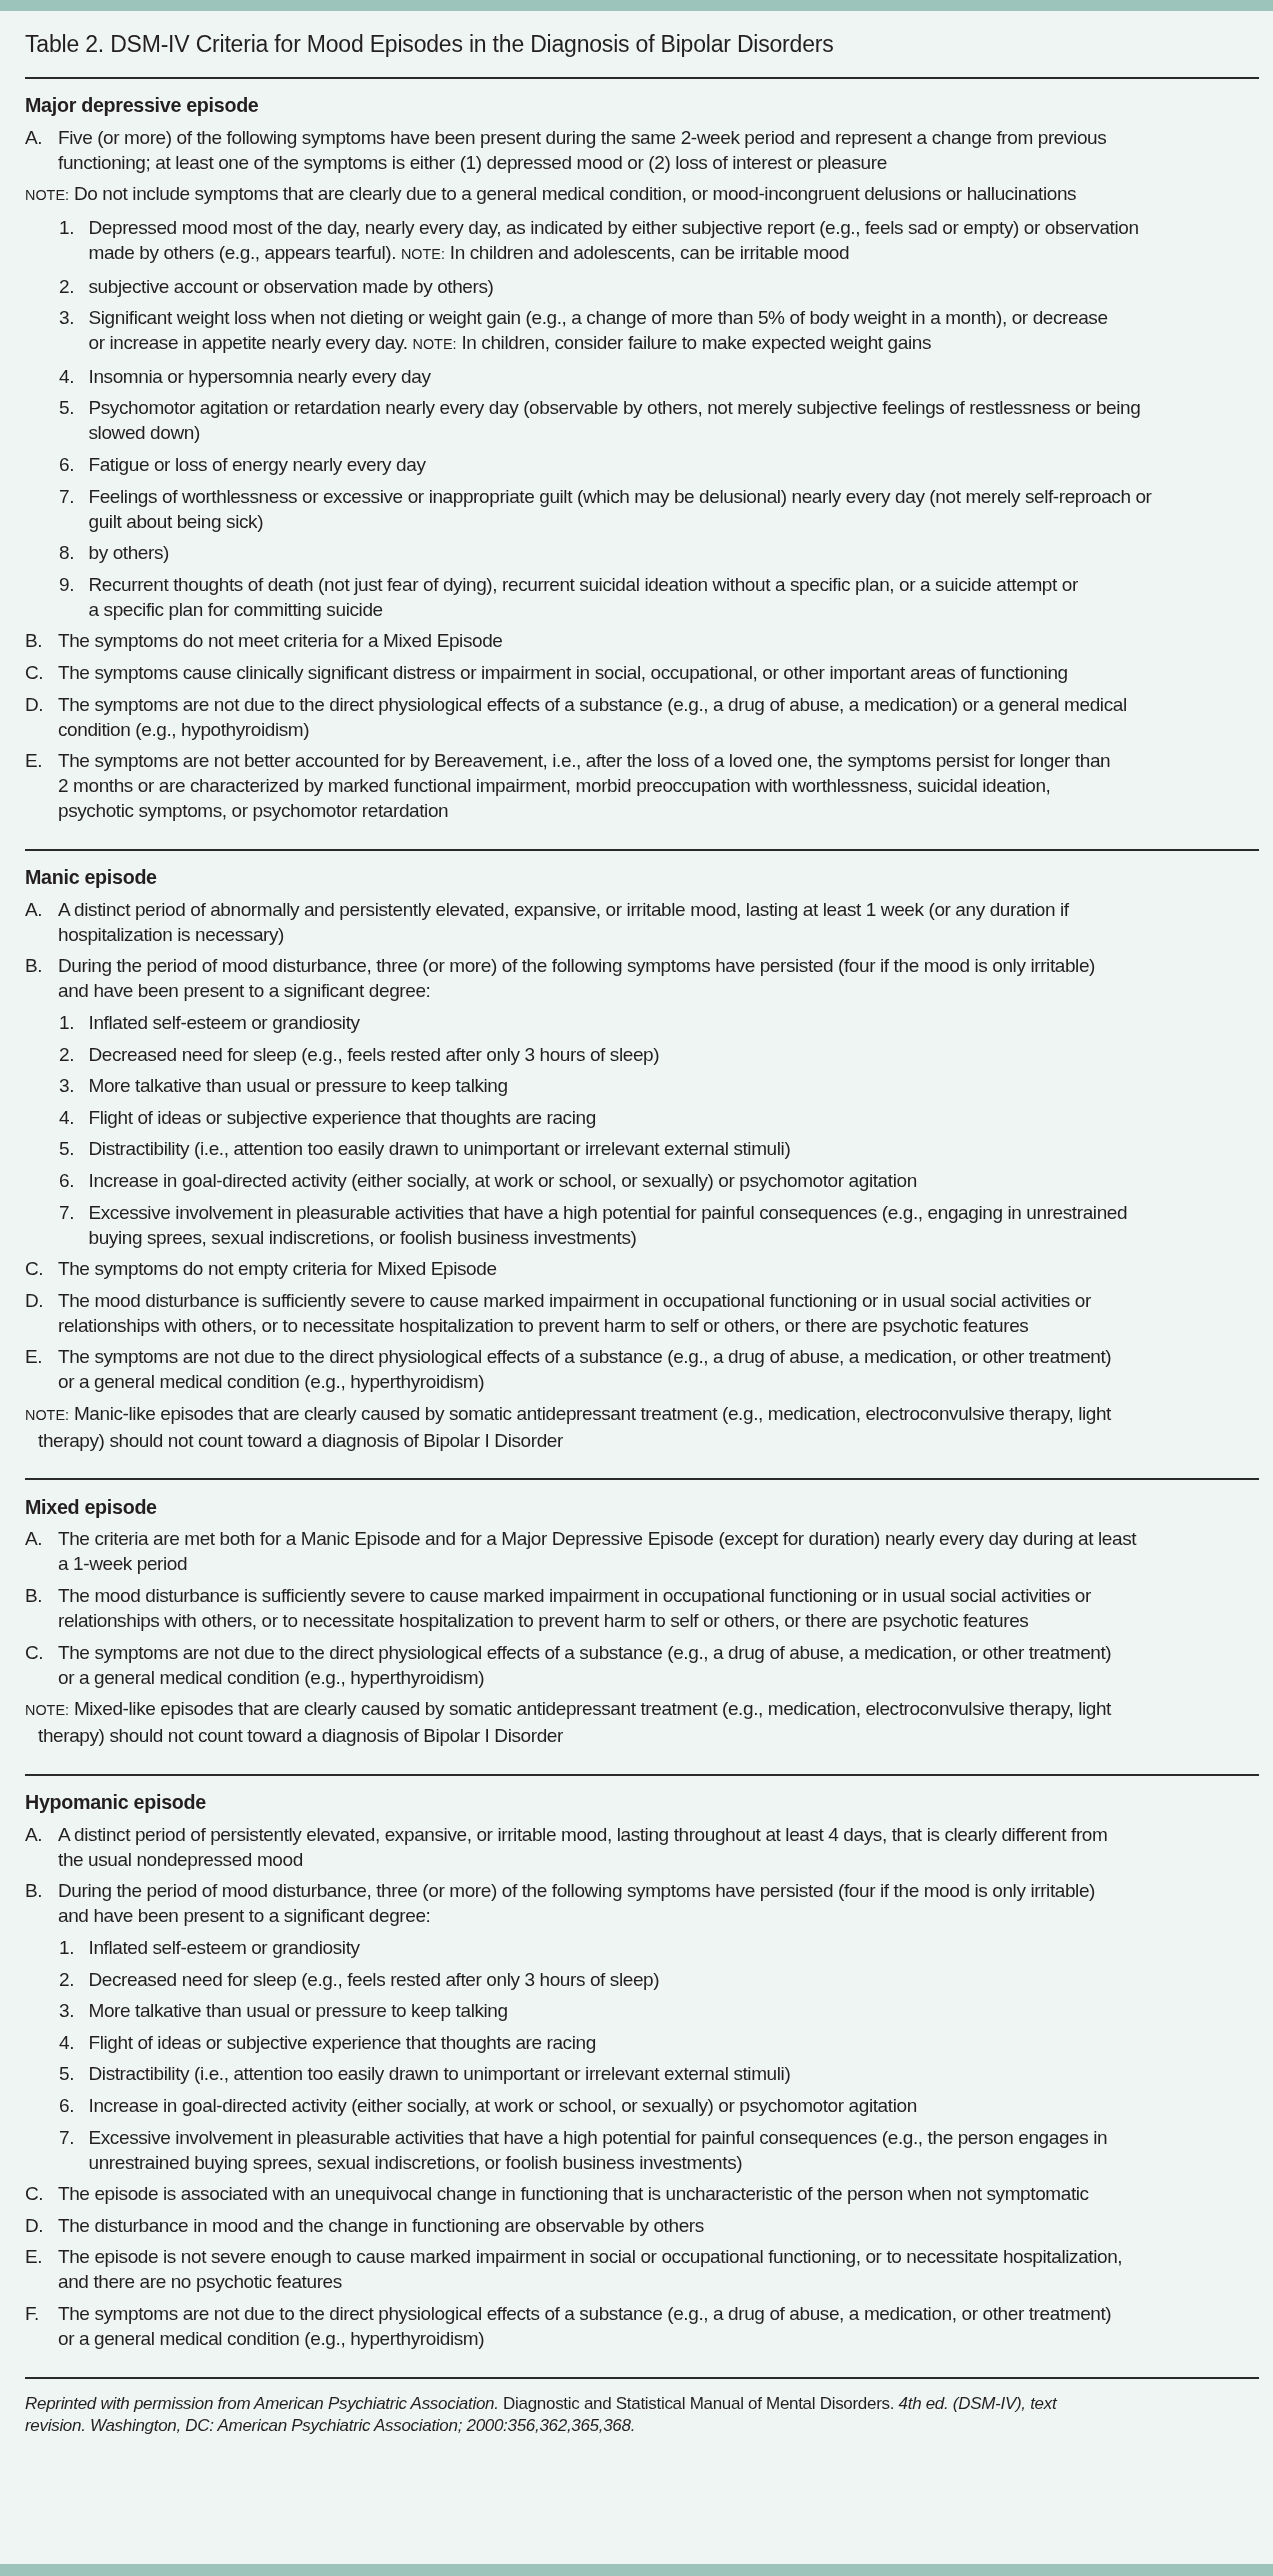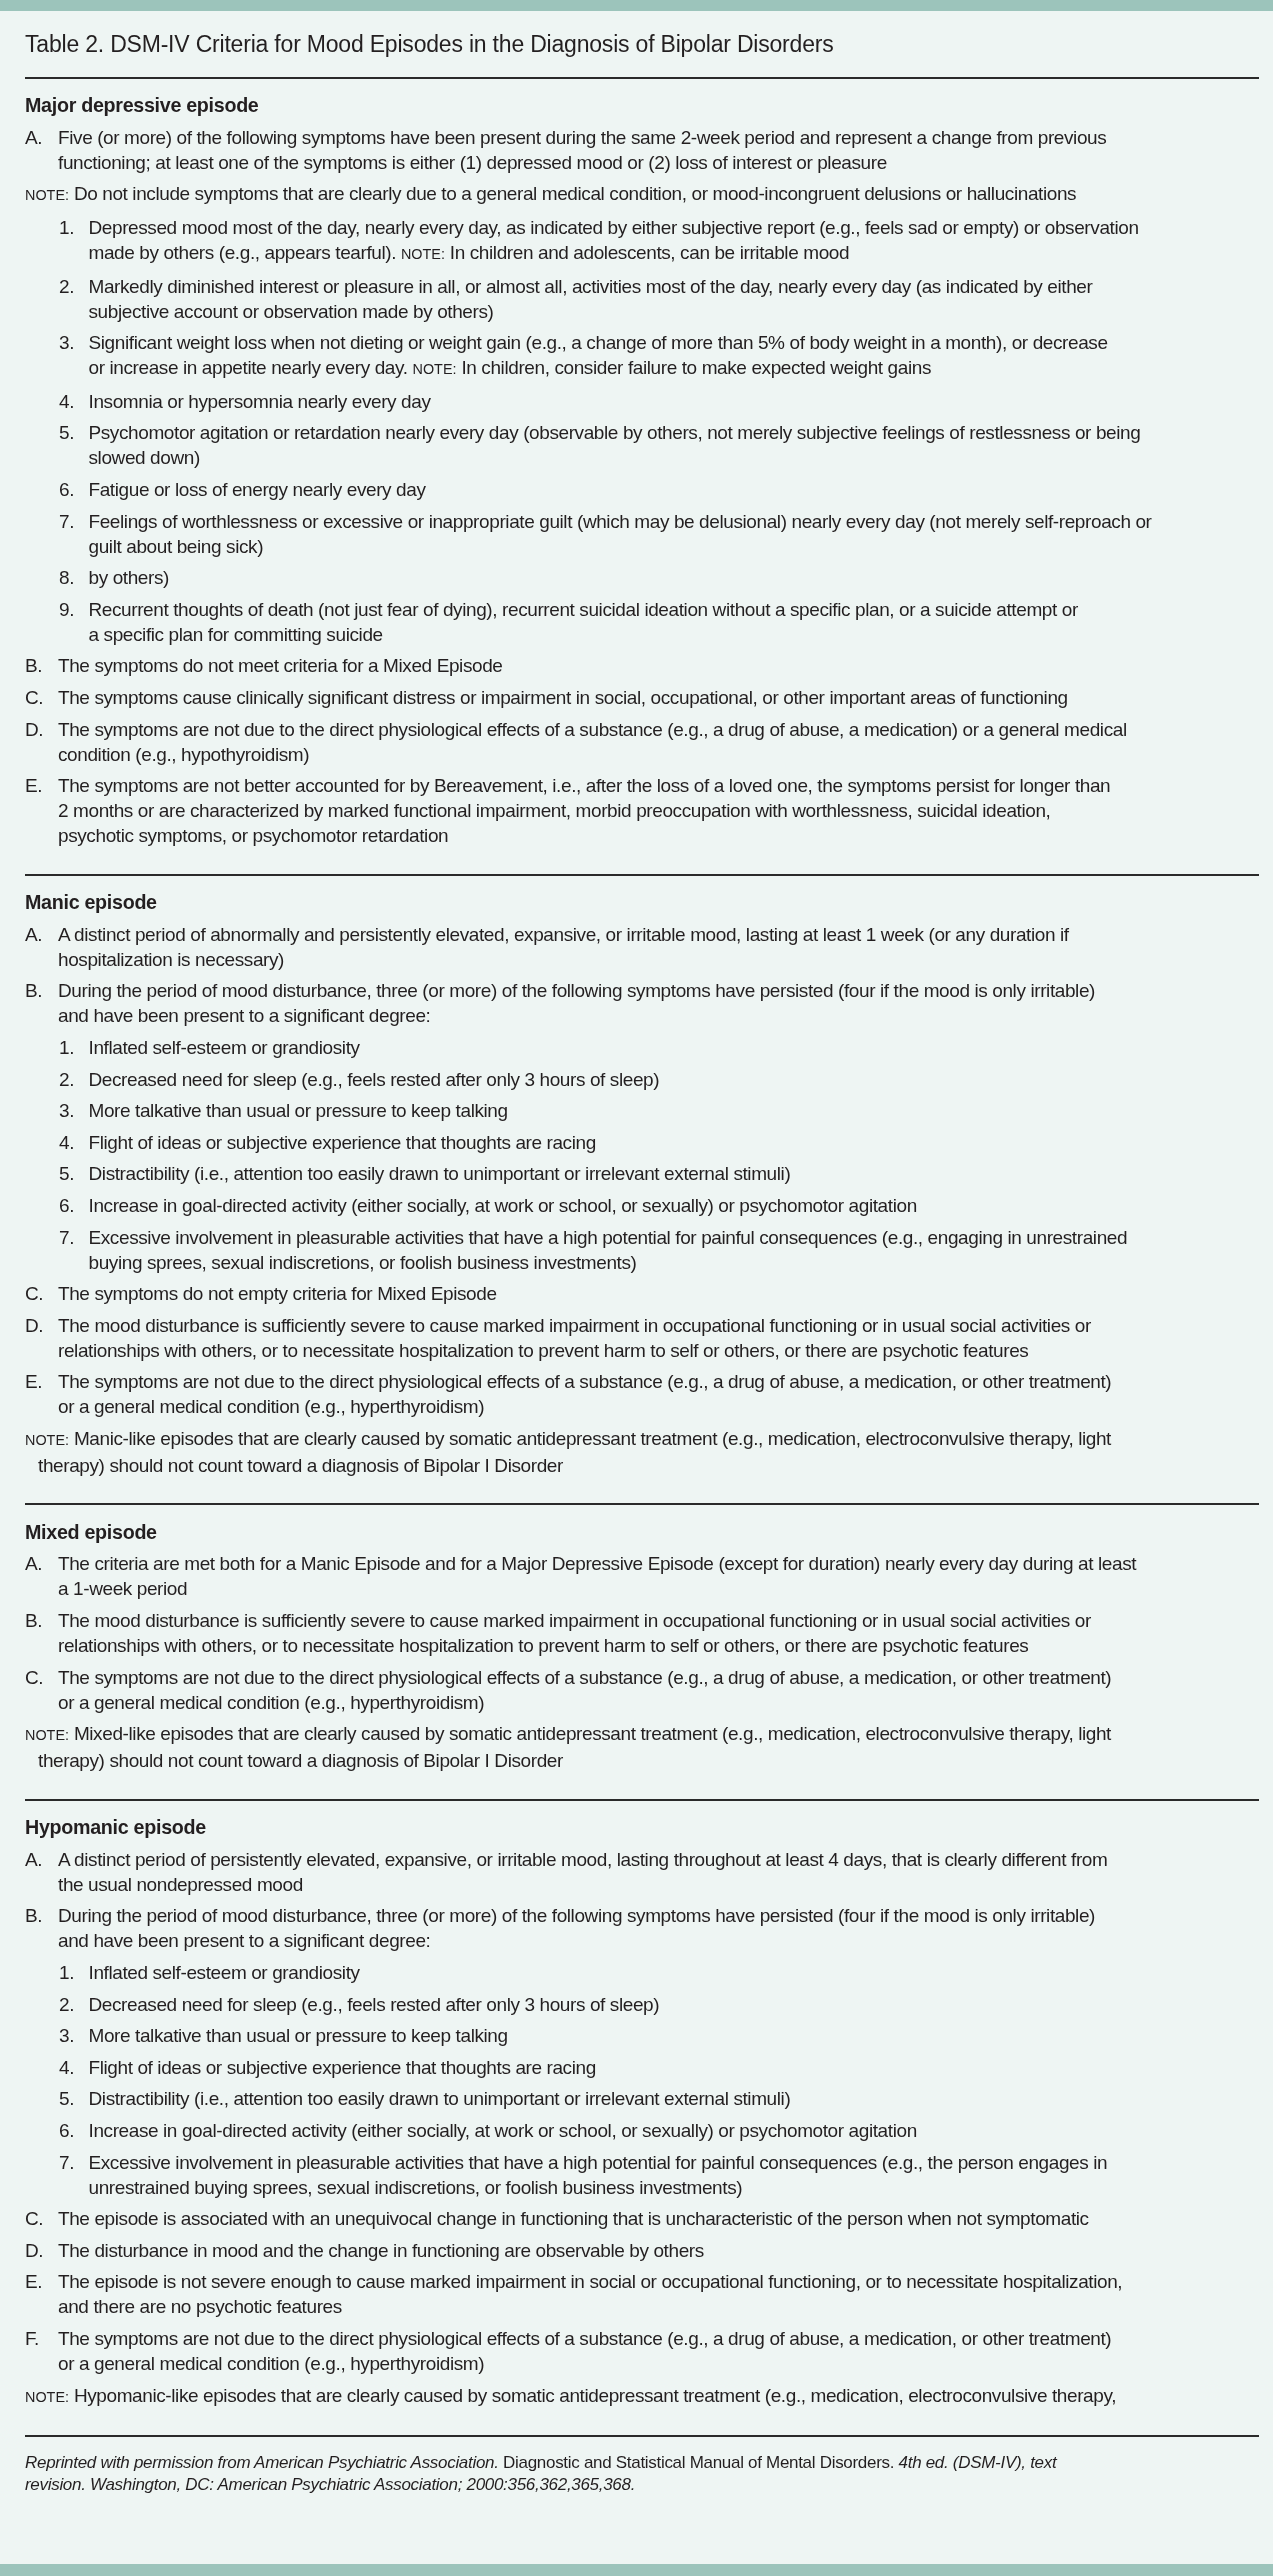--- a/index.html
+++ b/index.html
@@ -64,21 +64,20 @@
         <div class="item num">
           <span class="label">1.</span>
           <span class="text">
             <span class="line"><span>Depressed mood most of the day, nearly every day, as indicated by either subjective report (e.g., feels sad or empty) or observation</span></span>
             <span class="line"><span>made by others (e.g., appears tearful).</span> <span class="sc">NOTE:</span> <span>In children and adolescents, can be irritable mood</span></span>
           </span>
         </div>
         <div class="item num">
           <span class="label">2.</span>
           <span class="text">
-            <span class="line"><span>Markedly diminished interest or pleasure in all, or almost all, activities most of the day, nearly every day (as indicated by either</span></span>
             <span class="line"><span>subjective account or observation made by others)</span></span>
           </span>
         </div>
         <div class="item num">
           <span class="label">3.</span>
           <span class="text">
             <span class="line"><span>Significant weight loss when not dieting or weight gain (e.g., a change of more than 5% of body weight in a month), or decrease</span></span>
             <span class="line"><span>or increase in appetite nearly every day.</span> <span class="sc">NOTE:</span> <span>In children, consider failure to make expected weight gains</span></span>
           </span>
         </div>
@@ -343,21 +342,20 @@
           </span>
         </div>
         <div class="item letter">
           <span class="label">F.</span>
           <span class="text">
             <span class="line"><span>The symptoms are not due to the direct physiological effects of a substance (e.g., a drug of abuse, a medication, or other treatment)</span></span>
             <span class="line"><span>or a general medical condition (e.g., hyperthyroidism)</span></span>
           </span>
         </div>
         <div class="note">
-          <span class="line"><span class="sc">NOTE:</span> <span>Hypomanic-like episodes that are clearly caused by somatic antidepressant treatment (e.g., medication, electroconvulsive therapy,</span></span>
         </div>
       </div>
       <div class="rule"></div>
     </div>
   <div class="footer">
     <div class="line"><span class="i">Reprinted with permission from American Psychiatric Association.</span><span> Diagnostic and Statistical Manual of Mental Disorders.</span><span class="i"> 4th ed. (DSM-IV), text</span></div>
     <div class="line i">revision. Washington, DC: American Psychiatric Association; 2000:356,362,365,368.</div>
   </div>
 </div>
 

